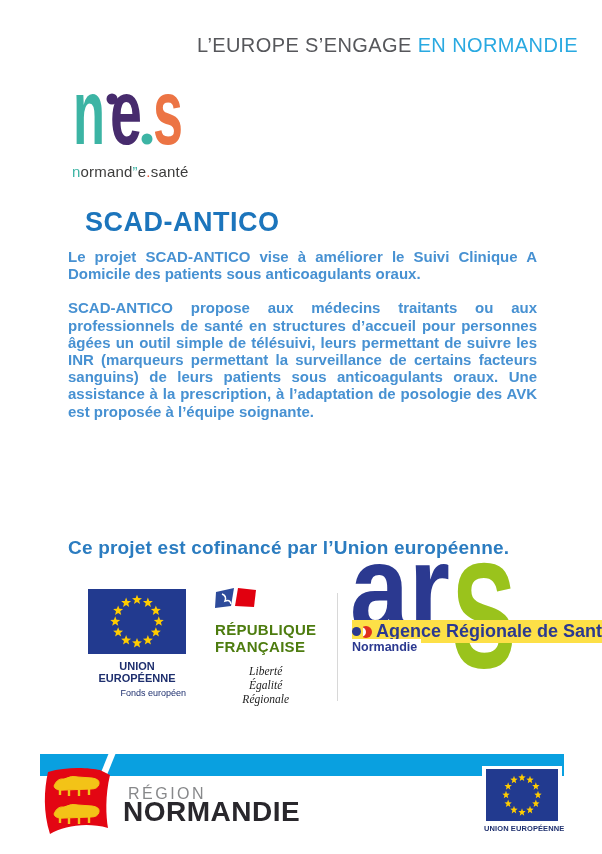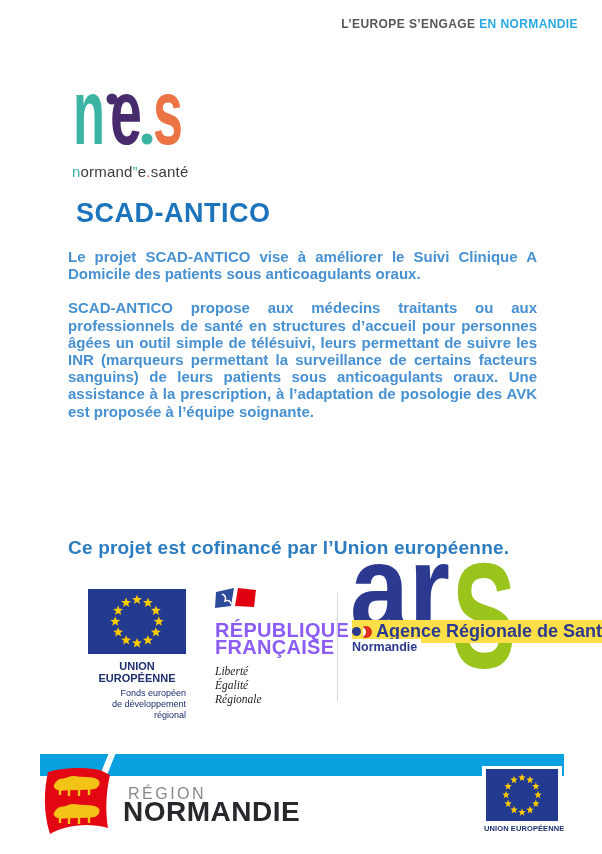--- a/index.html
+++ b/index.html
@@ -1,20 +1,20 @@
 <!DOCTYPE html>
 <html><head>
 <meta charset="utf-8">
 <style>
   html,body{margin:0;padding:0;background:#fff;}
   #page{position:relative;width:602px;height:854px;background:#fff;overflow:hidden;
         font-family:"Liberation Sans",sans-serif;}
 
   
-  .top-banner{position:absolute;top:17px;right:24px;font-size:12px;font-weight:bold;
+  .top-banner{position:absolute;top:34px;right:24px;font-size:20px;font-weight:normal;
               letter-spacing:.4px;white-space:nowrap;}
   .top-banner .t1{color:#56575b;}
   .top-banner .t2{color:#29a9e1;}
 
   
   .nes{position:absolute;left:72px;top:84px;}
   .nes-sub{margin-top:3px;font-size:15px;color:#3c3c3b;letter-spacing:.2px;text-align:center;}
   .nes-sub .teal{color:#3cb4a4;}
   .nes-sub .orange{color:#ec5a3a;}
 
@@ -29,24 +29,24 @@
   .cofinance{position:absolute;left:68px;top:537px;font-size:19px;font-weight:bold;
              color:#2b7cc0;letter-spacing:.2px;}
 
   
   .eu-main{position:absolute;left:88px;top:589px;width:98px;text-align:center;}
   .eu-main .flag{width:98px;height:65px;margin:0 auto;}
   .eu-main .eu-name{margin-top:6px;font-size:11px;font-weight:bold;color:#1e2f6e;}
   .eu-main .eu-sub{margin-top:4px;font-size:9px;line-height:11px;color:#1e2f6e;text-align:right;}
 
   .rf{position:absolute;left:215px;top:588px;}
-  .rf-name{margin-top:3px;font-size:20px;font-weight:bold;color:#8b5cf6;
+  .rf-name{margin-top:3px;font-size:15px;font-weight:bold;color:#4d7c0f;
            line-height:16.5px;letter-spacing:.3px;}
   .rf-motto{margin-top:9px;font-family:"Liberation Serif",serif;font-style:italic;
-            font-size:11.5px;line-height:14px;color:#222;}
+            font-size:11.5px;line-height:14px;color:#222;text-align:center;}
 
   .logo-sep{position:absolute;left:337px;top:593px;width:1px;height:108px;background:#d8d8d8;}
 
   .ars{position:absolute;left:352px;top:548px;width:170px;height:125px;}
   .ars-agency{position:absolute;left:0;top:72px;display:inline-flex;align-items:center;
               background:#fde047;padding:1px 3px 1px 0;font-size:18px;font-weight:bold;
               color:#2b3990;white-space:nowrap;}
   .ars-dot{display:inline-block;width:9px;height:9px;border-radius:50%;background:#2b3990;margin-right:2px;}
   .crescent{display:inline-block;width:9px;height:12px;position:relative;overflow:hidden;margin-right:4px;}
   .crescent::before{content:"";position:absolute;left:-3px;top:0;width:12px;height:12px;
@@ -87,21 +87,21 @@
       <circle cx="40" cy="15" r="5.5" fill="#472b6d"></circle>
       <text x="38" y="60" font-size="92" font-weight="bold" fill="#472b6d" textLength="32" lengthAdjust="spacingAndGlyphs">e</text>
       <circle cx="75" cy="55" r="5.5" fill="#3cb4a4"></circle>
       <text x="81" y="60" font-size="92" font-weight="bold" fill="#ec7444" textLength="30" lengthAdjust="spacingAndGlyphs">s</text>
     </svg>
     <div class="nes-sub">
       <span class="teal">n</span><span>ormand</span><span class="teal">”</span><span>e</span><span class="orange">.</span><span>santé</span>
     </div>
   </div>
 
-  <h1 class="page-title" style="margin:8px">SCAD-ANTICO</h1>
+  <h1 class="page-title" style="margin:17px">SCAD-ANTICO</h1>
 
   <div class="body-copy">
     <p class="first">Le projet SCAD-ANTICO vise à améliorer le Suivi Clinique A Domicile des patients sous anticoagulants oraux.</p>
     <p>SCAD-ANTICO propose aux médecins traitants ou aux professionnels de santé en structures d’accueil pour personnes âgées un outil simple de télésuivi, leurs permettant de suivre les INR (marqueurs permettant la surveillance de certains facteurs sanguins) de leurs patients sous anticoagulants oraux. Une assistance à la prescription, à l’adaptation de posologie des AVK est proposée à l’équipe soignante.</p>
   </div>
 
   <div class="cofinance">Ce projet est cofinancé par l’Union européenne.</div>
 
   <div class="eu-main">
     <div class="flag"><svg viewBox="0 0 36 24" width="100%" height="100%" preserveAspectRatio="none">
@@ -115,21 +115,20 @@
           <path d="M0,-4 L1,-1.38 3.8,-1.24 1.62,0.53 2.35,3.24 0,1.7 -2.35,3.24 -1.62,0.53 -3.8,-1.24 -1,-1.38 Z" transform="translate(18.00,20.00) scale(0.48)" fill="#ffcc00"></path>
           <path d="M0,-4 L1,-1.38 3.8,-1.24 1.62,0.53 2.35,3.24 0,1.7 -2.35,3.24 -1.62,0.53 -3.8,-1.24 -1,-1.38 Z" transform="translate(14.00,18.93) scale(0.48)" fill="#ffcc00"></path>
           <path d="M0,-4 L1,-1.38 3.8,-1.24 1.62,0.53 2.35,3.24 0,1.7 -2.35,3.24 -1.62,0.53 -3.8,-1.24 -1,-1.38 Z" transform="translate(11.07,16.00) scale(0.48)" fill="#ffcc00"></path>
           <path d="M0,-4 L1,-1.38 3.8,-1.24 1.62,0.53 2.35,3.24 0,1.7 -2.35,3.24 -1.62,0.53 -3.8,-1.24 -1,-1.38 Z" transform="translate(10.00,12.00) scale(0.48)" fill="#ffcc00"></path>
           <path d="M0,-4 L1,-1.38 3.8,-1.24 1.62,0.53 2.35,3.24 0,1.7 -2.35,3.24 -1.62,0.53 -3.8,-1.24 -1,-1.38 Z" transform="translate(11.07,8.00) scale(0.48)" fill="#ffcc00"></path>
           <path d="M0,-4 L1,-1.38 3.8,-1.24 1.62,0.53 2.35,3.24 0,1.7 -2.35,3.24 -1.62,0.53 -3.8,-1.24 -1,-1.38 Z" transform="translate(14.00,5.07) scale(0.48)" fill="#ffcc00"></path>
         </svg></div>
     <div class="eu-name">UNION EUROPÉENNE</div>
     <div class="eu-sub">
       <div>Fonds européen</div>
-      <div>de développement régional</div>
     </div>
   </div>
 
   <div class="rf">
     <svg width="44" height="27" viewBox="0 0 44 27">
       <polygon points="1,4 19,0 16,18 0,20" fill="#2d4b9b"></polygon>
       <path d="M7,6 q5,2 3,7 q5,-2 6,3" stroke="#ffffff" stroke-width="1.4" fill="none"></path>
       <polygon points="23,0 41,2 39,19 20,18" fill="#e1000f"></polygon>
     </svg>
     <div class="rf-name">

